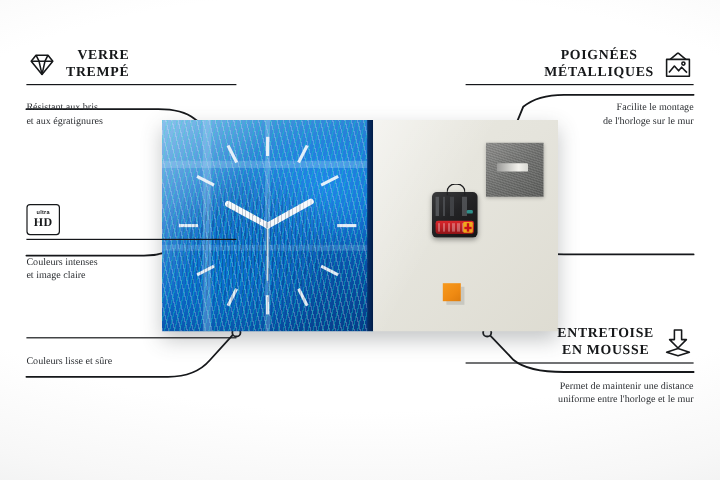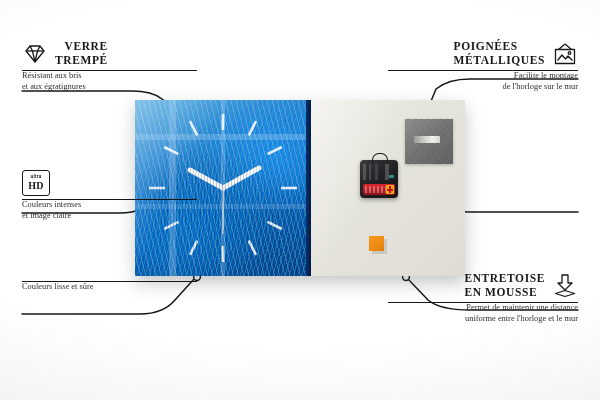--- a/index.html
+++ b/index.html
@@ -116,28 +116,28 @@
   .co-head{display:flex;align-items:center;gap:7px;}
   .co-title{
     font-family:"Liberation Serif", serif;
     font-weight:bold;font-size:11.5px;line-height:13.5px;
     letter-spacing:.6px;color:#16181a;text-transform:uppercase;
     white-space:pre-line;
   }
   .co-rule{height:1.4px;background:#15171a;margin-top:3px;}
   .co-sub{
     font-family:"Liberation Serif", serif;
-    font-size:8.4px;line-height:10.5px;color:#2c2f33;margin-top:0;
+    font-size:8.4px;line-height:10.5px;color:#2c2f33;margin-top:14px;
     white-space:pre-line;
   }
   .left .co-head{justify-content:flex-start;}
   .left .co-title{text-align:right;}
   .left .co-sub{text-align:left;}
   .right .co-head{justify-content:flex-end;}
-  .right .co-title{text-align:left;}
+  .right .co-title{text-align:center;}
   .right .co-sub{text-align:right;}
   .ico{flex:0 0 auto;width:26px;height:26px;display:block;}
 
   
   .hd-badge{
     flex:0 0 auto;width:26px;height:24px;border:1.4px solid #16181a;border-radius:3px;
     display:flex;flex-direction:column;align-items:center;justify-content:center;line-height:1;
   }
   .hd-ultra{font-family:"Liberation Sans",sans-serif;font-size:4.6px;font-weight:bold;color:#16181a;letter-spacing:.2px;}
   .hd-main{font-family:Liberation Serif, serif;font-size:10px;font-weight:bold;color:#16181a;letter-spacing:.3px;margin-top:.5px;}

